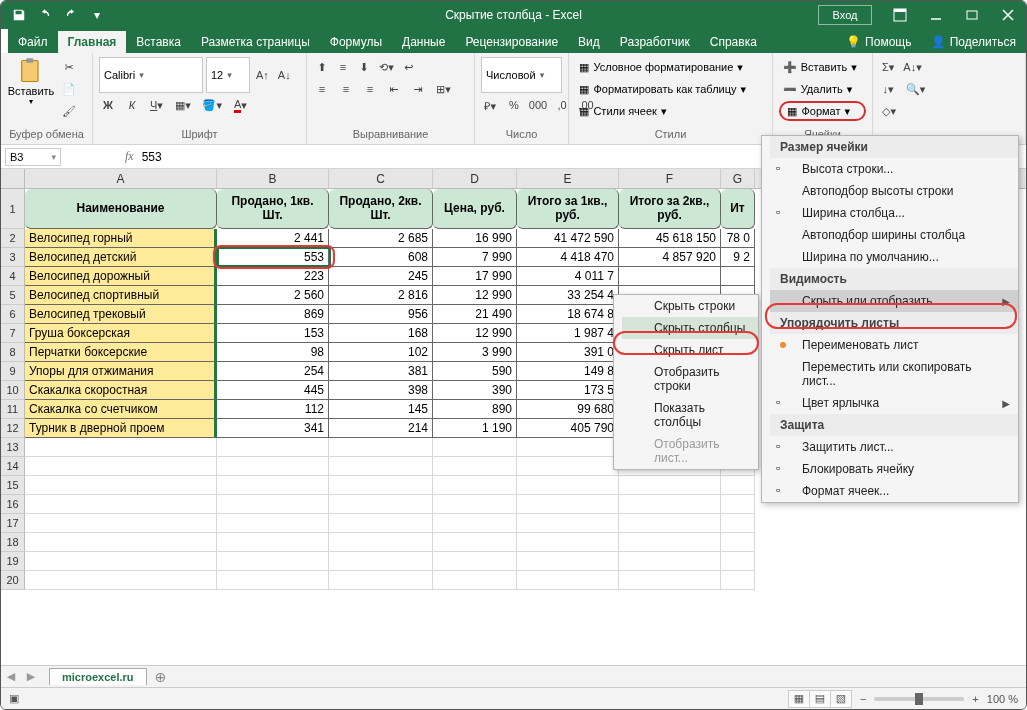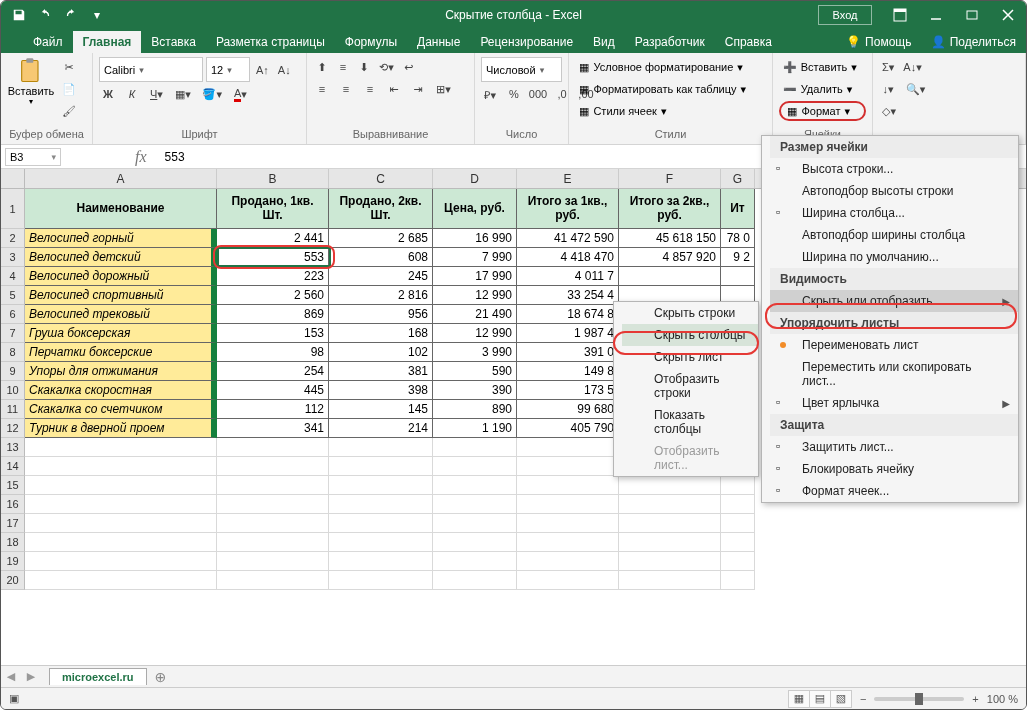--- a/index.html
+++ b/index.html
@@ -7,58 +7,58 @@
 
 .titlebar { background: #217346; height: 28px; display: flex; align-items: center; color: #fff; font-size: 12px; position: relative; }
 .qat { display: flex; align-items: center; gap: 2px; padding-left: 6px; }
 .qat-btn { width: 24px; height: 24px; display: flex; align-items: center; justify-content: center; color: #fff; cursor: pointer; }
 .qat-btn svg { width: 14px; height: 14px; }
 .title-txt { position: absolute; left: 50%; transform: translateX(-50%); font-size: 12px; }
 .win-ctrls { margin-left: auto; display: flex; align-items: center; }
 .win-btn { width: 36px; height: 28px; display: flex; align-items: center; justify-content: center; color: #fff; cursor: pointer; }
 .win-btn.login { width: 54px; border: 1px solid rgba(255,255,255,.5); height: 20px; margin-right: 10px; font-size: 11px; }
 
-.tabs { background: #217346; height: 24px; display: flex; align-items: flex-end; padding-left: 22px; gap: 0; color: #fff; font-size: 12px; }
+.tabs { background: #217346; height: 24px; display: flex; align-items: flex-end; padding-left: 0; gap: 0; color: #fff; font-size: 12px; margin-left: 7px; }
 .tab { padding: 4px 10px; cursor: pointer; }
 .tab.active { background: #f3f3f3; color: #217346; font-weight: 600; }
 
 .ribbon { background: #f3f3f3; height: 92px; border-bottom: 1px solid #d4d4d4; display: flex; font-size: 11px; }
 .ribgroup { border-right: 1px solid #d9d9d9; padding: 4px 6px 2px; display: flex; flex-direction: column; }
 .ribgroup .grpname { text-align: center; color: #666; font-size: 11px; margin-top: auto; padding-bottom: 2px; }
 .ribrow { display: flex; align-items: center; gap: 3px; }
 .ribrow2 { display: flex; align-items: center; gap: 6px; margin-top: 2px; }
 .ribbtn { height: 20px; min-width: 18px; border: 1px solid transparent; background: transparent; display: inline-flex; align-items: center; justify-content: center; padding: 0 2px; color: #444; }
 
-.combo { border: 1px solid #c8c8c8; background: #fff; height: 25px; display: inline-flex; align-items: center; padding: 0 4px; font-size: 11px; }
+.combo { border: 1px solid #c8c8c8; background: #fff; height: 36px; display: inline-flex; align-items: center; padding: 0 4px; font-size: 11px; }
 .combo .arr { margin-left: 4px; color: #666; font-size: 9px; }
 
 .big-paste { display: flex; flex-direction: column; align-items: center; width: 48px; }
 .big-paste .icn { width: 28px; height: 28px; }
 .big-paste .txt { font-size: 11px; }
 
 .cells-col { display: flex; flex-direction: column; gap: 2px; }
 .cells-item { display: flex; align-items: center; gap: 4px; height: 20px; padding: 0 4px; }
 .cells-item.format-hl { border: 2px solid #d32f2f; border-radius: 10px; padding: 0 6px; }
 
 .namebox-row { height: 24px; border-bottom: 1px solid #d4d4d4; display: flex; align-items: center; background:#fff;justify-content:flex-end; }
 .namebox { width: 56px; border: 1px solid #ccc; height: 18px; margin-left: 4px; padding: 0 4px; font-size: 11px; display:flex; align-items:center; justify-content:space-between;}
-.fx-lbl { margin: 0 14px; font-style: italic; color: #777; font-size: 16px; font-family: Liberation Serif, serif; }
+.fx-lbl { margin: 0 4px; font-style: italic; color: #777; font-size: 12px; font-family: Liberation Serif, serif; }
 .formula-in { flex: 1; border: none; height: 18px; font-size: 12px; padding-left: 4px; }
 
 .grid-wrap { position: relative; height: 476px; overflow: hidden; background: #fff; }
 .colheads { display: flex; background: #e6e6e6; border-bottom: 1px solid #bbb; height: 20px; }
 .rowhead-spacer { width: 24px; border-right: 1px solid #bbb; background:#e6e6e6; }
 .colhead { border-right: 1px solid #ccc; text-align: center; font-size: 12px; color: #333; line-height: 20px; }
 .rows { display: flex; flex-direction: column; }
 .row { display: flex; height: 19px; }
 .row.hdr { height: 40px; }
 .rowhead { width: 24px; background: #e6e6e6; border-right: 1px solid #bbb; border-bottom: 1px solid #ccc; text-align: center; font-size: 11px; color: #333; display:flex; align-items:center; justify-content:center; }
 .cell { border-right: 1px solid #d4d4d4; border-bottom: 1px solid #d4d4d4; font-size: 12px; padding: 0 4px; display: flex; align-items: center; overflow: hidden; white-space: nowrap; }
-.hdr .cell { background: #cce8d4; font-weight: 700; justify-content: center; text-align: center; white-space: normal; line-height: 1.15; border-right:1px solid #666; border-bottom:1px solid #666;}
-.cell.namecol { background: #ffeb99; border-right:6px solid #15803d; border-bottom:1px solid #666;font-style:italic;}
+.hdr .cell { background: #cce8d4; font-weight: 700; justify-content: center; text-align: center; white-space: normal; line-height: 1.15; border-right:1px solid #666; border-bottom:1px solid #666;border-radius:6px;}
+.cell.namecol { background: #ffeb99; border-right:3px solid #15803d; border-bottom:1px solid #666;}
 .cell.num { justify-content: flex-end; border-right:1px solid #666; border-bottom:1px solid #666;}
 .cell.empty { border-right:1px solid #d9d9d9; border-bottom:1px solid #d9d9d9; }
 
 .sel-cell-border { position: absolute; border: 2px solid #217346; pointer-events: none; }
 .red-ring { position: absolute; border: 2px solid #e53935; border-radius: 8px; pointer-events: none; }
 
 .col-w-A{width:192px} .col-w-B{width:112px} .col-w-C{width:104px} .col-w-D{width:84px}
 .col-w-E{width:102px} .col-w-F{width:102px} .col-w-G{width:34px}
 
 .sheet-tabs { position:absolute; bottom:22px; left:0; right:0; height:22px; background:#f3f3f3; border-top:1px solid #ccc; display:flex; align-items:center; font-size:11px;}
@@ -67,21 +67,21 @@
 .sheet-plus{margin-left:8px;color:#888;font-size:14px}
 
 .statusbar{position:absolute;bottom:0;left:0;right:0;height:22px;background:#f3f3f3;border-top:1px solid #ccc;display:flex;align-items:center;font-size:11px;padding:0 8px;color:#555}
 .status-right{margin-left:auto;display:flex;align-items:center;gap:8px}
 .view-btns{display:flex}
 .view-btn{width:22px;height:18px;border:1px solid #ccc;display:flex;align-items:center;justify-content:center;margin-left:-1px;background:#fafafa}
 .zoom-slider{width:90px;height:4px;background:#ccc;border-radius:2px;position:relative}
 .zoom-slider .thumb{position:absolute;top:-4px;left:45%;width:8px;height:12px;background:#666}
 
 .context-menu, .format-menu { position: absolute; background: #f5f5f5; border: 1px solid #b5b5b5; box-shadow: 2px 2px 6px rgba(0,0,0,.25); font-size: 12px; color: #222; z-index: 50; padding-left: 8px; }
-.context-menu { left: 612px; top: 300px; width: 146px; }
+.context-menu { left: 612px; top: 293px; width: 146px; }
 .format-menu { left: 760px; top: 134px; width: 258px; }
 .menu-item { padding: 4px 12px 4px 32px; position: relative; }
 .menu-item:hover, .menu-item.hover { background: #d7e4d9; }
 .menu-item.disabled { color: #9a9a9a; }
 .menu-header { padding: 4px 10px; font-weight: 600; background: #ececec; color: #444; }
 .menu-item .arrow { position: absolute; right: 8px; top: 50%; transform: translateY(-50%); font-size: 10px; color: #555; }
 .menu-item .micon { position:absolute; left:6px; top:50%; transform:translateY(-50%); width:16px; height:16px; }
 .menu-item.highlighted { background: #d0d0d0; }
 .menu-red-ring { position:absolute; border:2px solid #e53935; border-radius:12px; pointer-events:none; z-index:60; }
 

